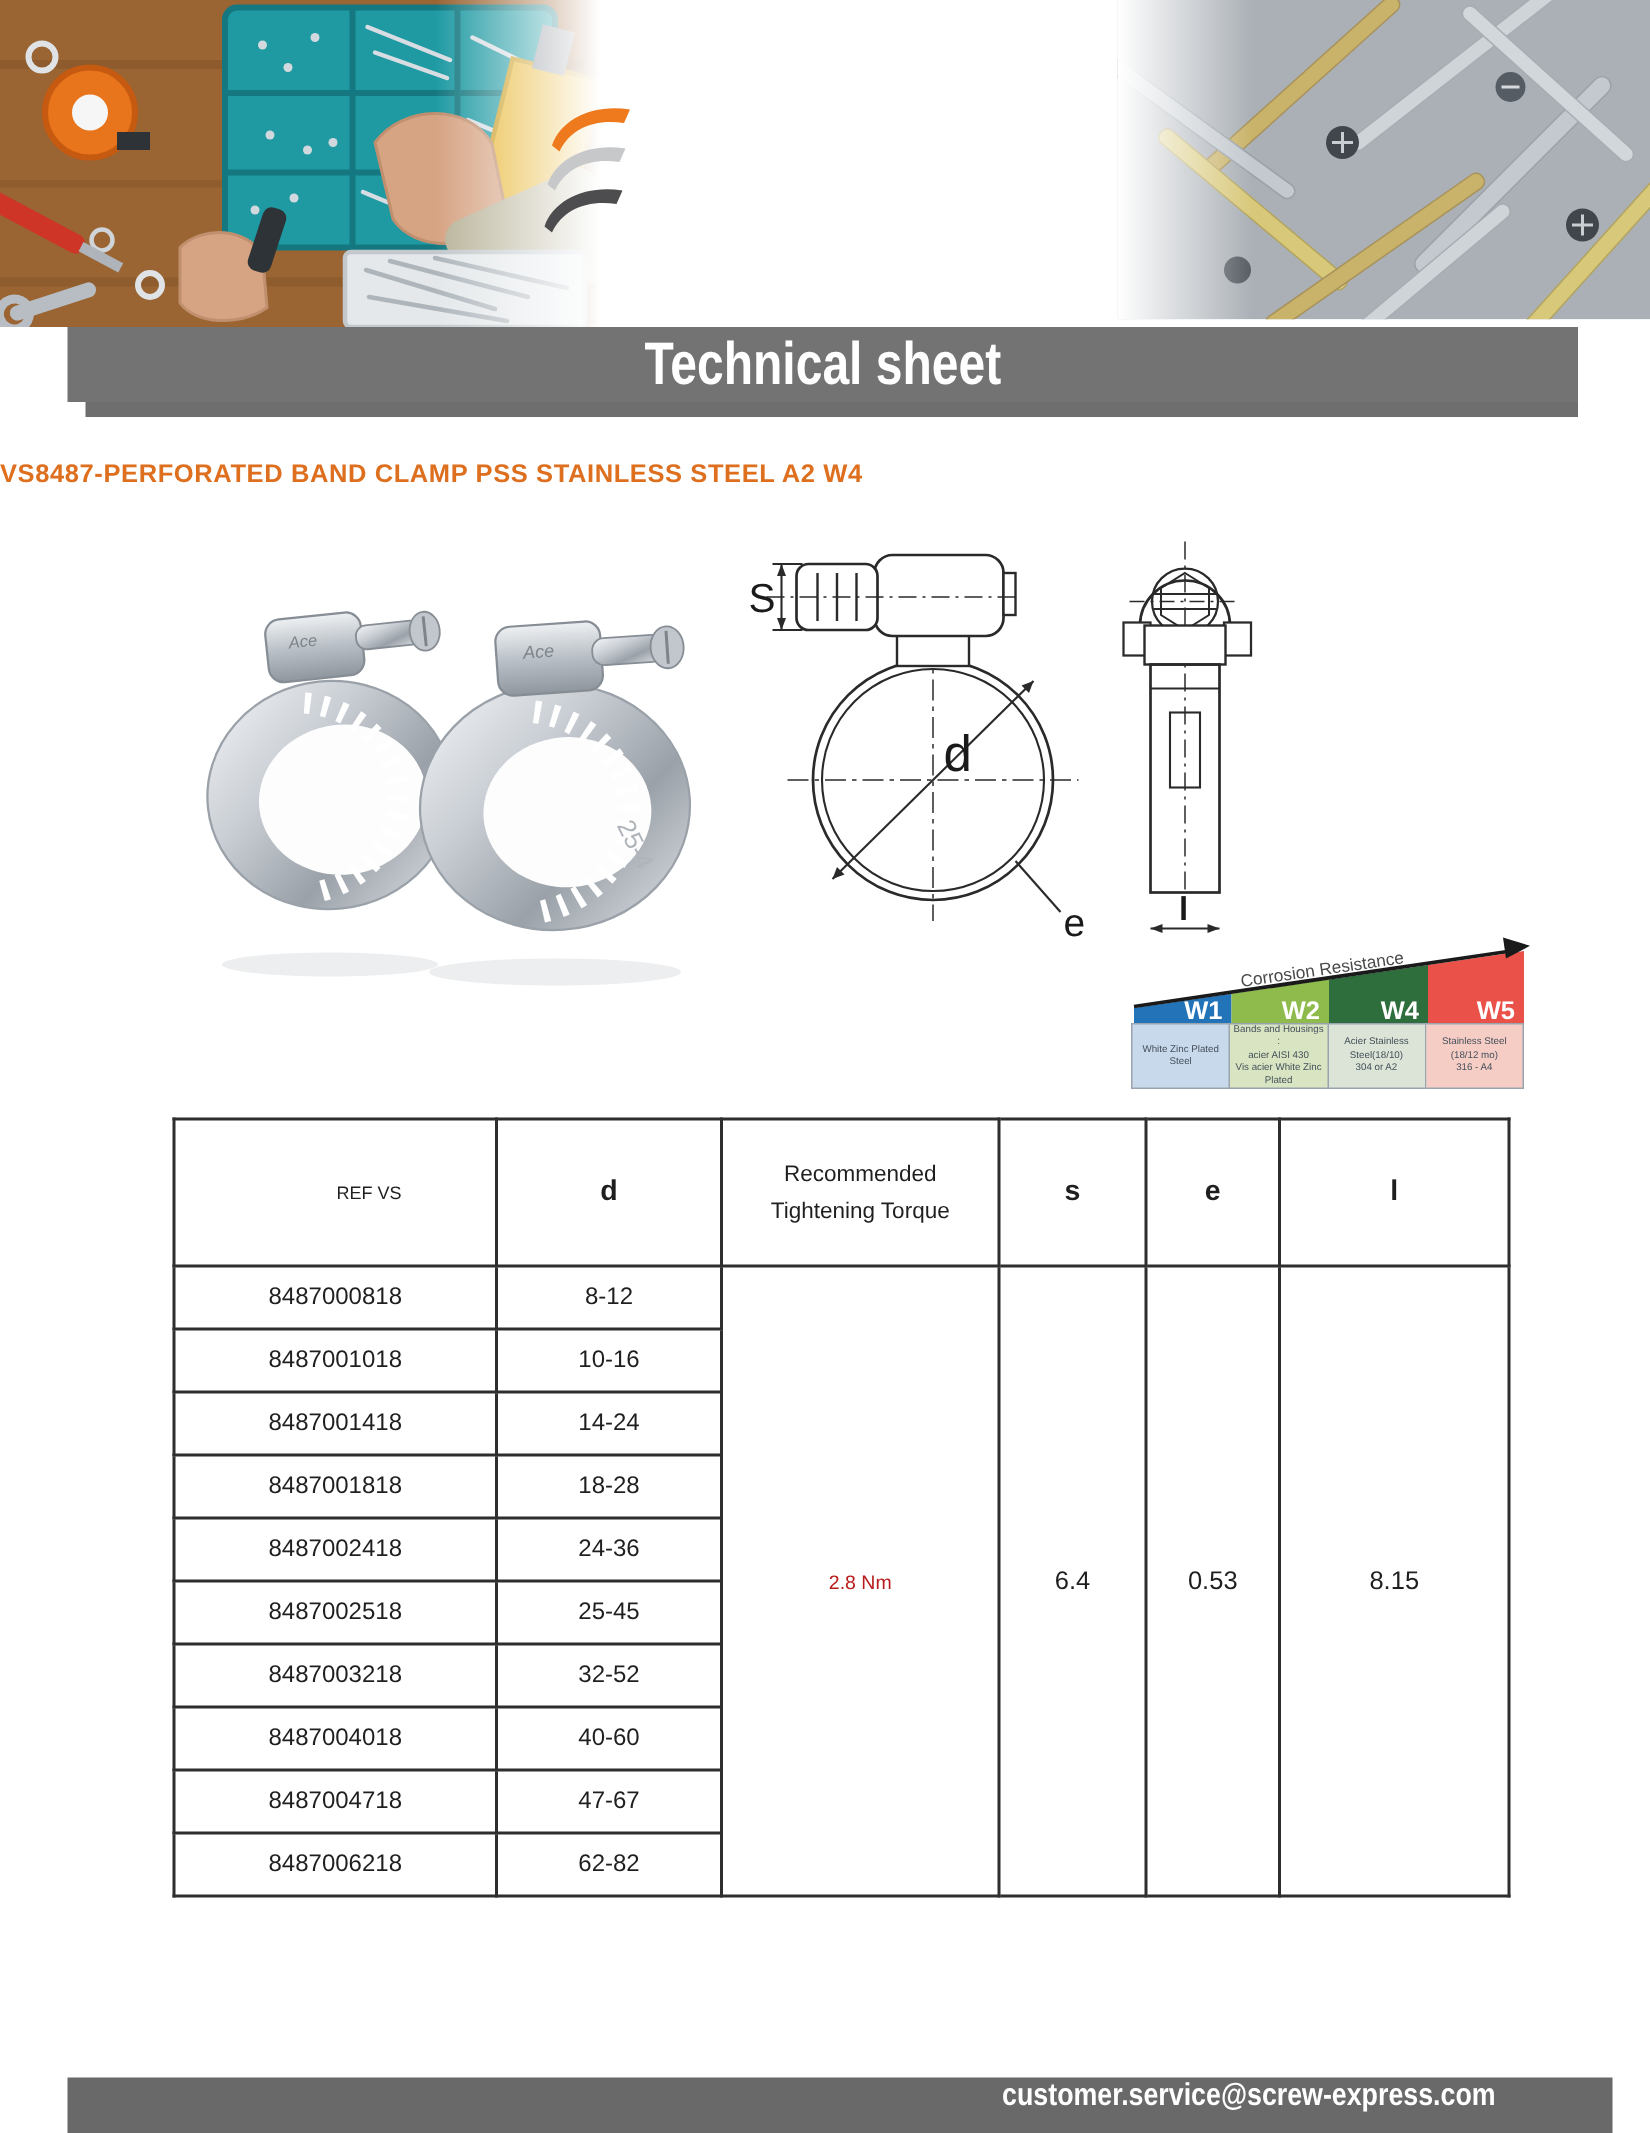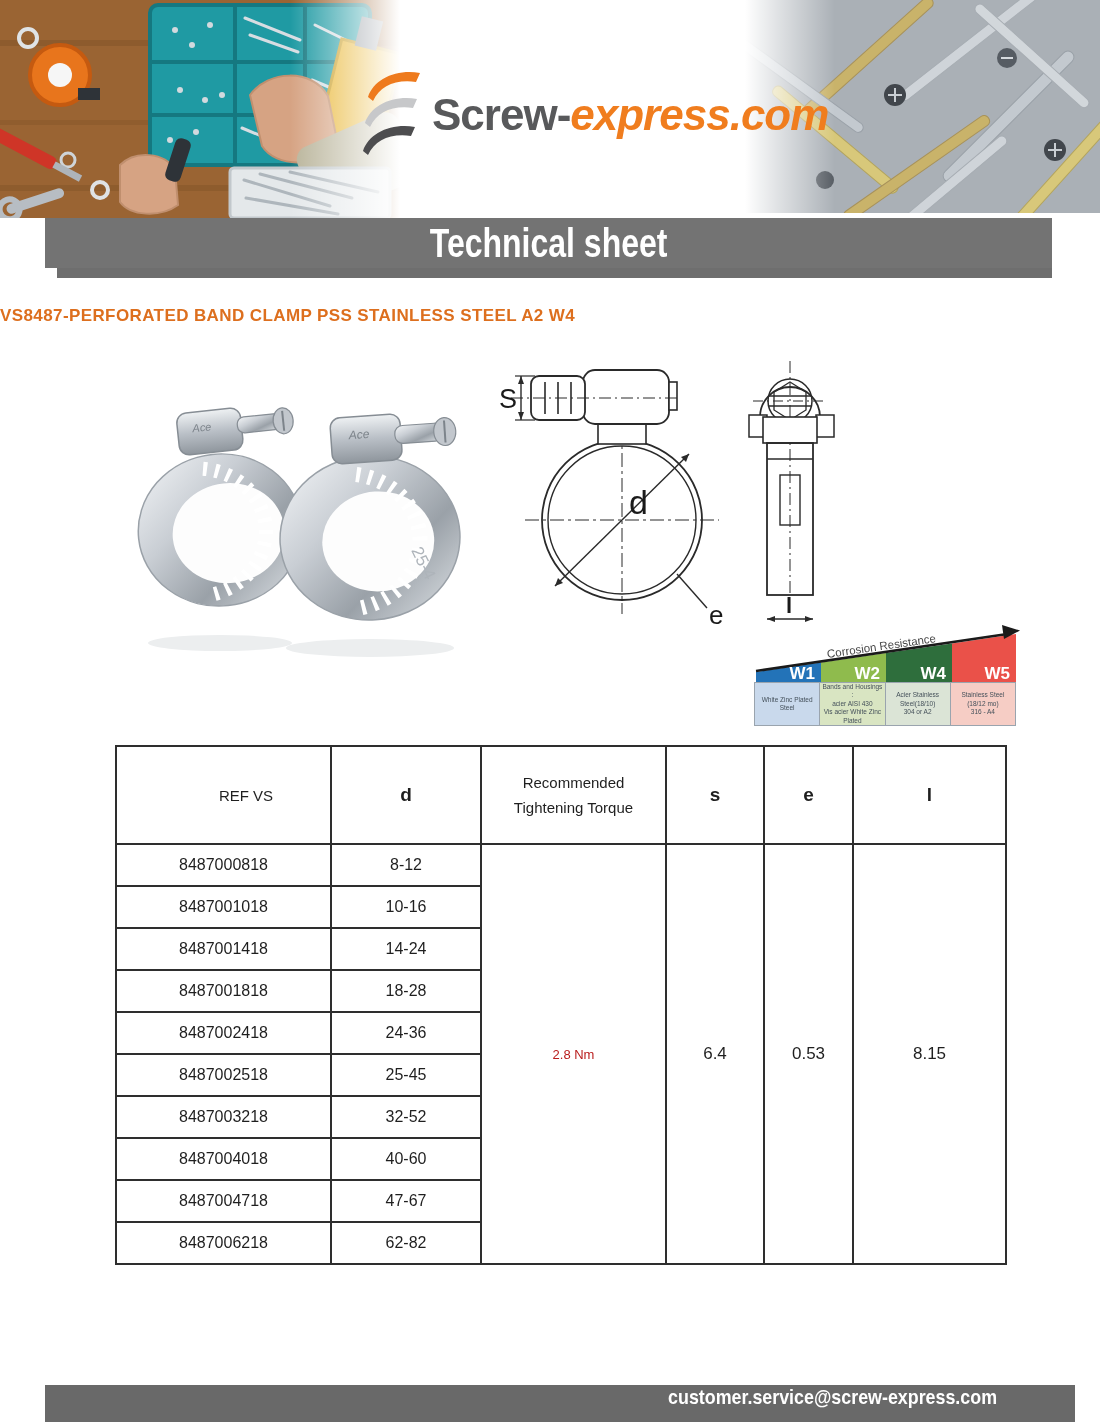--- a/index.html
+++ b/index.html
@@ -35,21 +35,21 @@
   .corr-box.t2{background:#dbe4d6;}
   .corr-box.t3{background:#f6cdc5;}
 
   
   table.spec{top:745px;left:115px;width:890px;border-collapse:collapse;position:absolute;
              table-layout:fixed;}
   table.spec td,table.spec th{border:2px solid #2e2e2e;text-align:center;vertical-align:middle;
              font-weight:normal;background:#fff;}
   tr.hdr{height:98px;}
   tr.data{height:42px;}
-  .h-ref{font-size:15px;padding-left:46px;}
+  .h-ref{font-size:12px;padding-left:46px;}
   .h-dim{font-size:19px;font-weight:bold !important;}
   .h-torque{font-size:15px;line-height:1.7;padding:0 28px;}
   .c-ref,.c-d{font-size:16px;}
   .c-torque{font-size:13px;color:#b91c1c;}
   .c-val{font-size:17px;margin-top:48px;}
 
   
   .footer{top:1385px;left:45px;width:1030px;height:37px;background:#696969;
           display:flex;justify-content:flex-end;padding-right:78px;box-sizing:border-box;}
   .footer-text{color:#fff;font-weight:bold;font-size:21px;transform:scaleX(.85);transform-origin:right center;}
@@ -186,21 +186,20 @@
   </div>
 
   <div class="abs logo-wrap">
     <span>
       <svg width="62" height="92" viewBox="0 0 62 92">
         <path d="M8,30 C14,12 36,2 60,6 L56,15 C36,12 20,19 13,34 Z" fill="#ee7a1d"></path>
         <path d="M5,56 C11,38 33,28 57,32 L53,41 C33,38 17,45 10,60 Z" fill="#c7c8ca"></path>
         <path d="M3,84 C9,66 31,56 55,60 L51,69 C31,66 15,73 8,88 Z" fill="#4d4d4f"></path>
       </svg>
     </span>
-    <span class="logo-text"><span class="part1">Screw-</span><span class="part2">express.com</span></span>
   </div>
 
   <div class="abs banner">
     <div class="banner-text">Technical sheet</div>
   </div>
   <div class="abs banner-shadow"></div>
 
   <div class="abs sheet-title">VS8487-PERFORATED BAND CLAMP PSS STAINLESS STEEL A2 W4</div>
 
   <div class="abs" style="top:358px;left:70px;width:405px;height:300px;">

